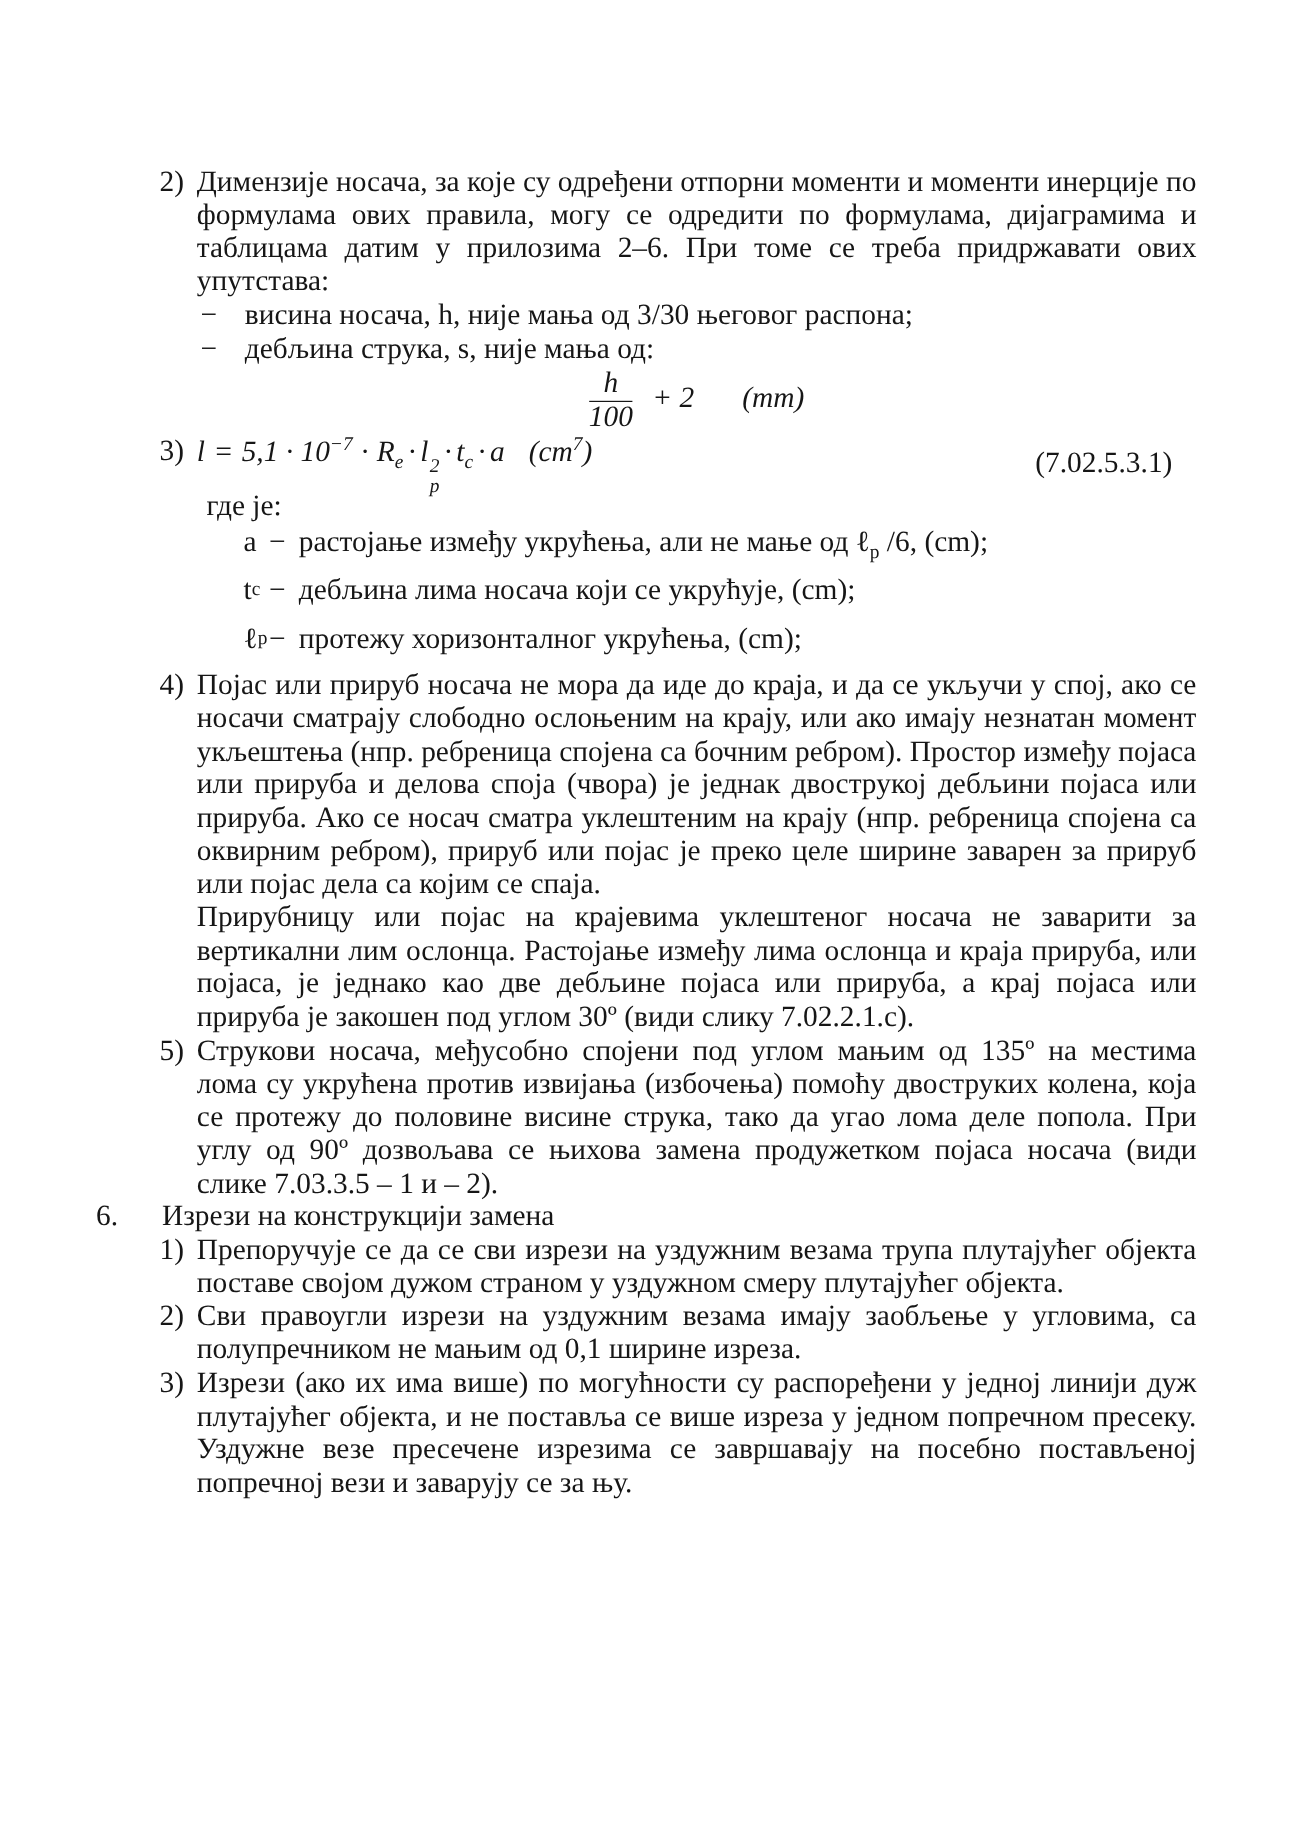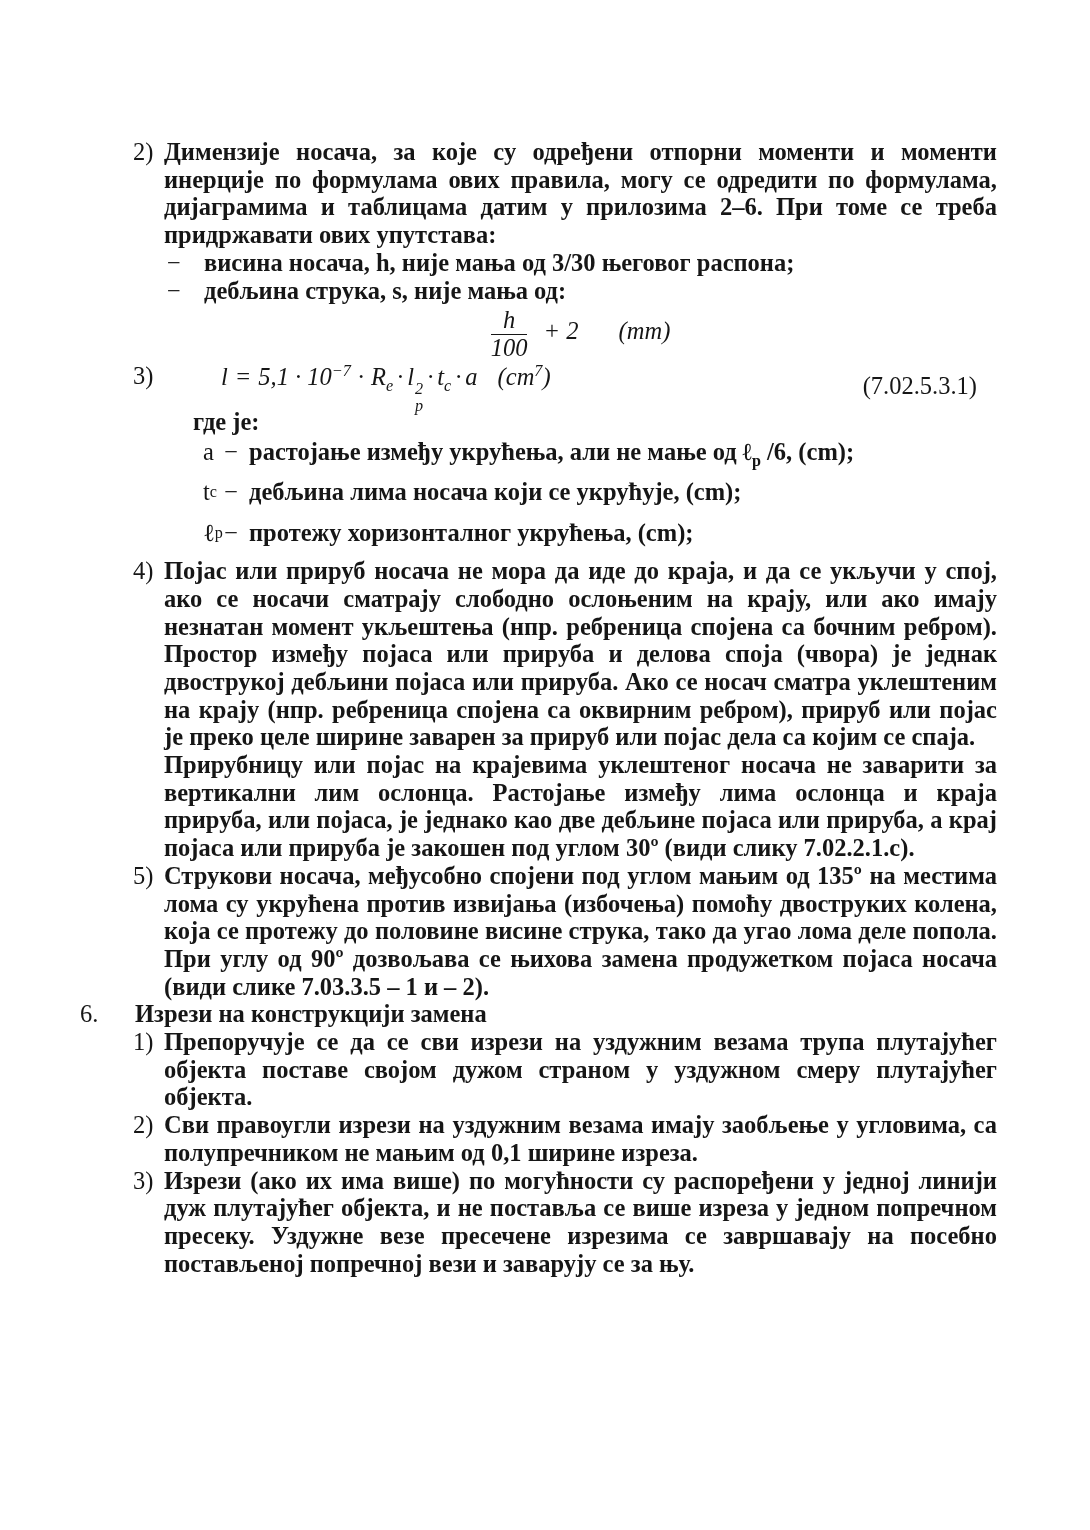--- a/index.html
+++ b/index.html
@@ -17,21 +17,21 @@
     font-size: 24.5px;
     line-height: 27.7px;
     color: #161616;
   }
   .content {
     position: absolute;
     top: 138px;
     left: 80px;
     width: 917px;
   }
-  p { margin: 0; text-align: justify; font-weight: bold; }
+  p { margin: 0; text-align: justify; }
 
   
   .num-item { display: flex; padding-left: 53px; }
   .num-item > .marker { flex: 0 0 31px; }
   .item-body { flex: 1; min-width: 0; }
 
   
   .bullet { display: flex; }
   .bullet-dash { flex: 0 0 37px; padding-left: 3px; }
   .bullet-text { flex: 1; }
@@ -58,21 +58,21 @@
   .frac-unit { margin-left: 34px; }
 
   
   .eq-row {
     position: relative;
     height: 40px;
     margin: 4px 0 2px;
     display: flex;
     align-items: center;
   }
-  .eq-math { margin-left: 57px; font-style: italic; white-space: nowrap; }
+  .eq-math { font-style: italic; white-space: nowrap; }
   .eq-math .op  { margin: 0 7px; }
   .eq-math .opn { margin: 0 4px; }
   .eq-math sup { font-size: 0.66em; }
   .eq-math sub { font-size: 0.66em; }
   .ss {
     display: inline-flex;
     flex-direction: column;
     align-items: flex-start;
     vertical-align: -0.55em;
     font-size: 0.66em;
@@ -83,21 +83,21 @@
   .eq-unit { margin-left: 20px; }
   .eq-num {
     position: absolute;
     right: 20px;
     top: 50%;
     transform: translateY(-50%);
     font-style: normal;
   }
 
   
-  .where-label { margin-left: 29px; }
+  .where-label { margin-left: 8px; }
   .defs { line-height: 31.5px; }
   .def-row { display: flex; margin-left: 39px; }
   .def-term { flex: 0 0 46px; display: flex; }
   .def-term sub { font-size: 0.66em; }
   .def-term .ddash { margin-left: auto; margin-right: 11px; }
   .def-text { flex: 1; }
   .def-text sub { font-size: 0.66em; }
 
   
   .sect { display: flex; }

